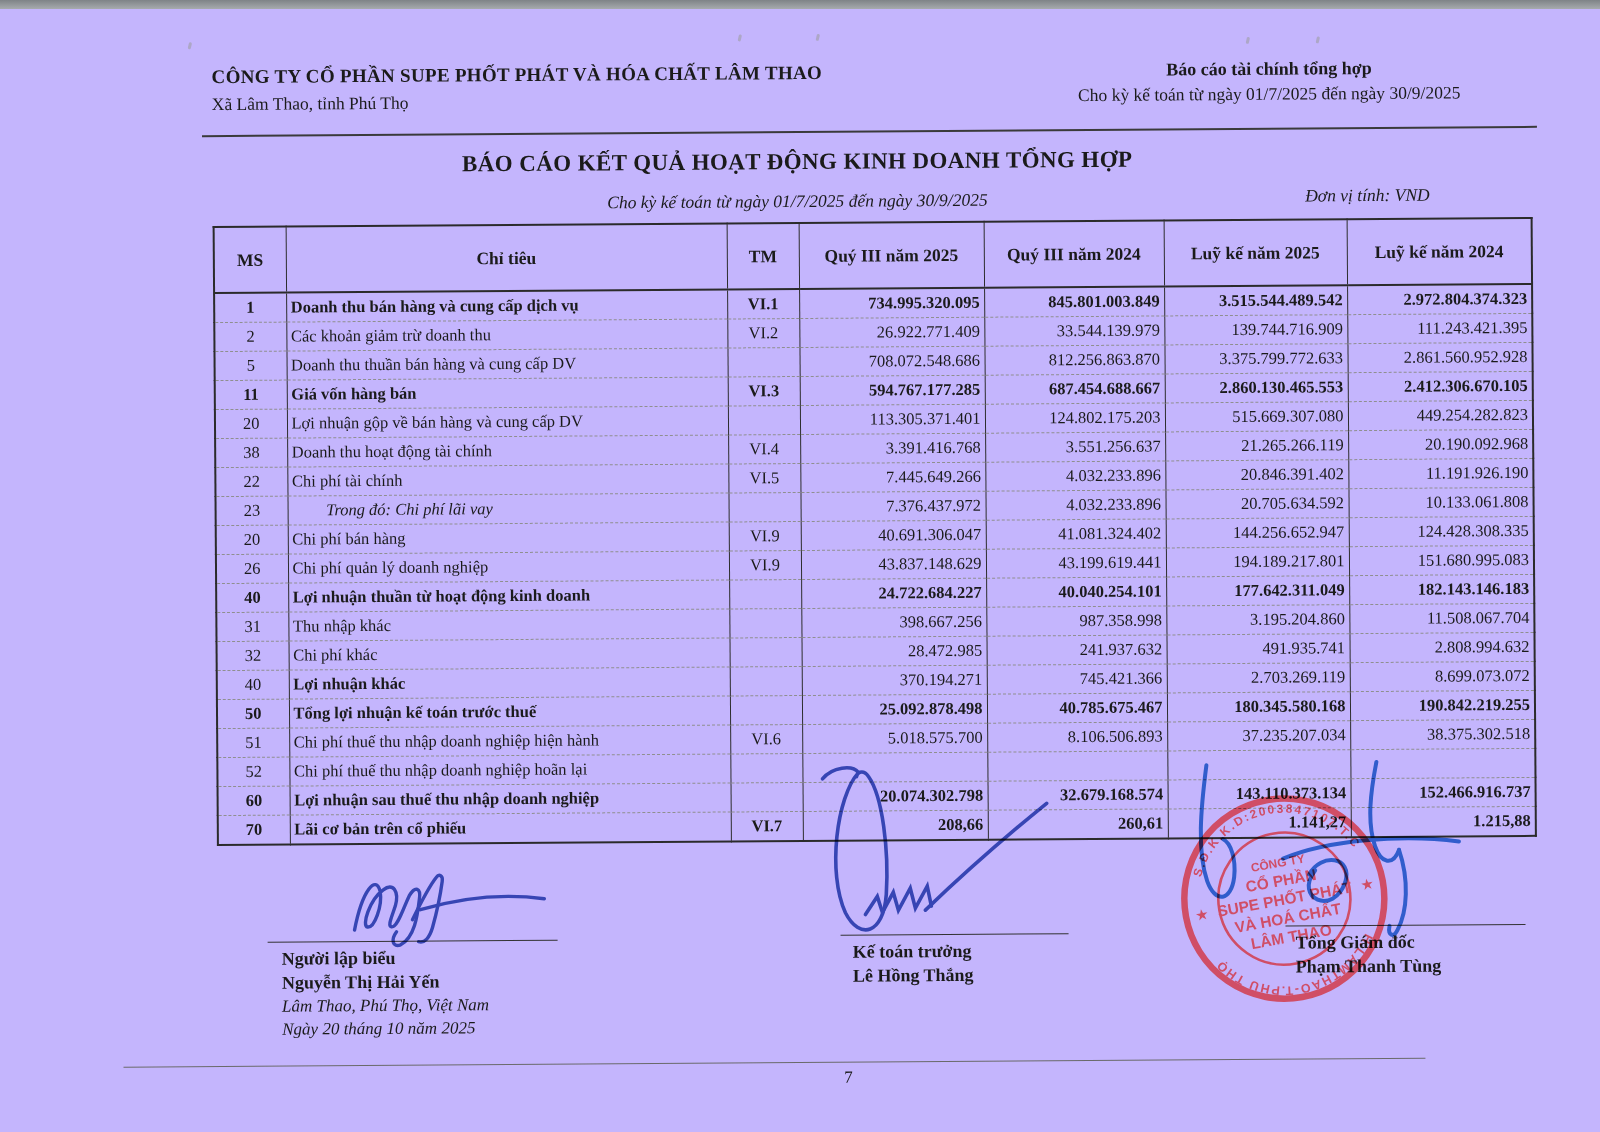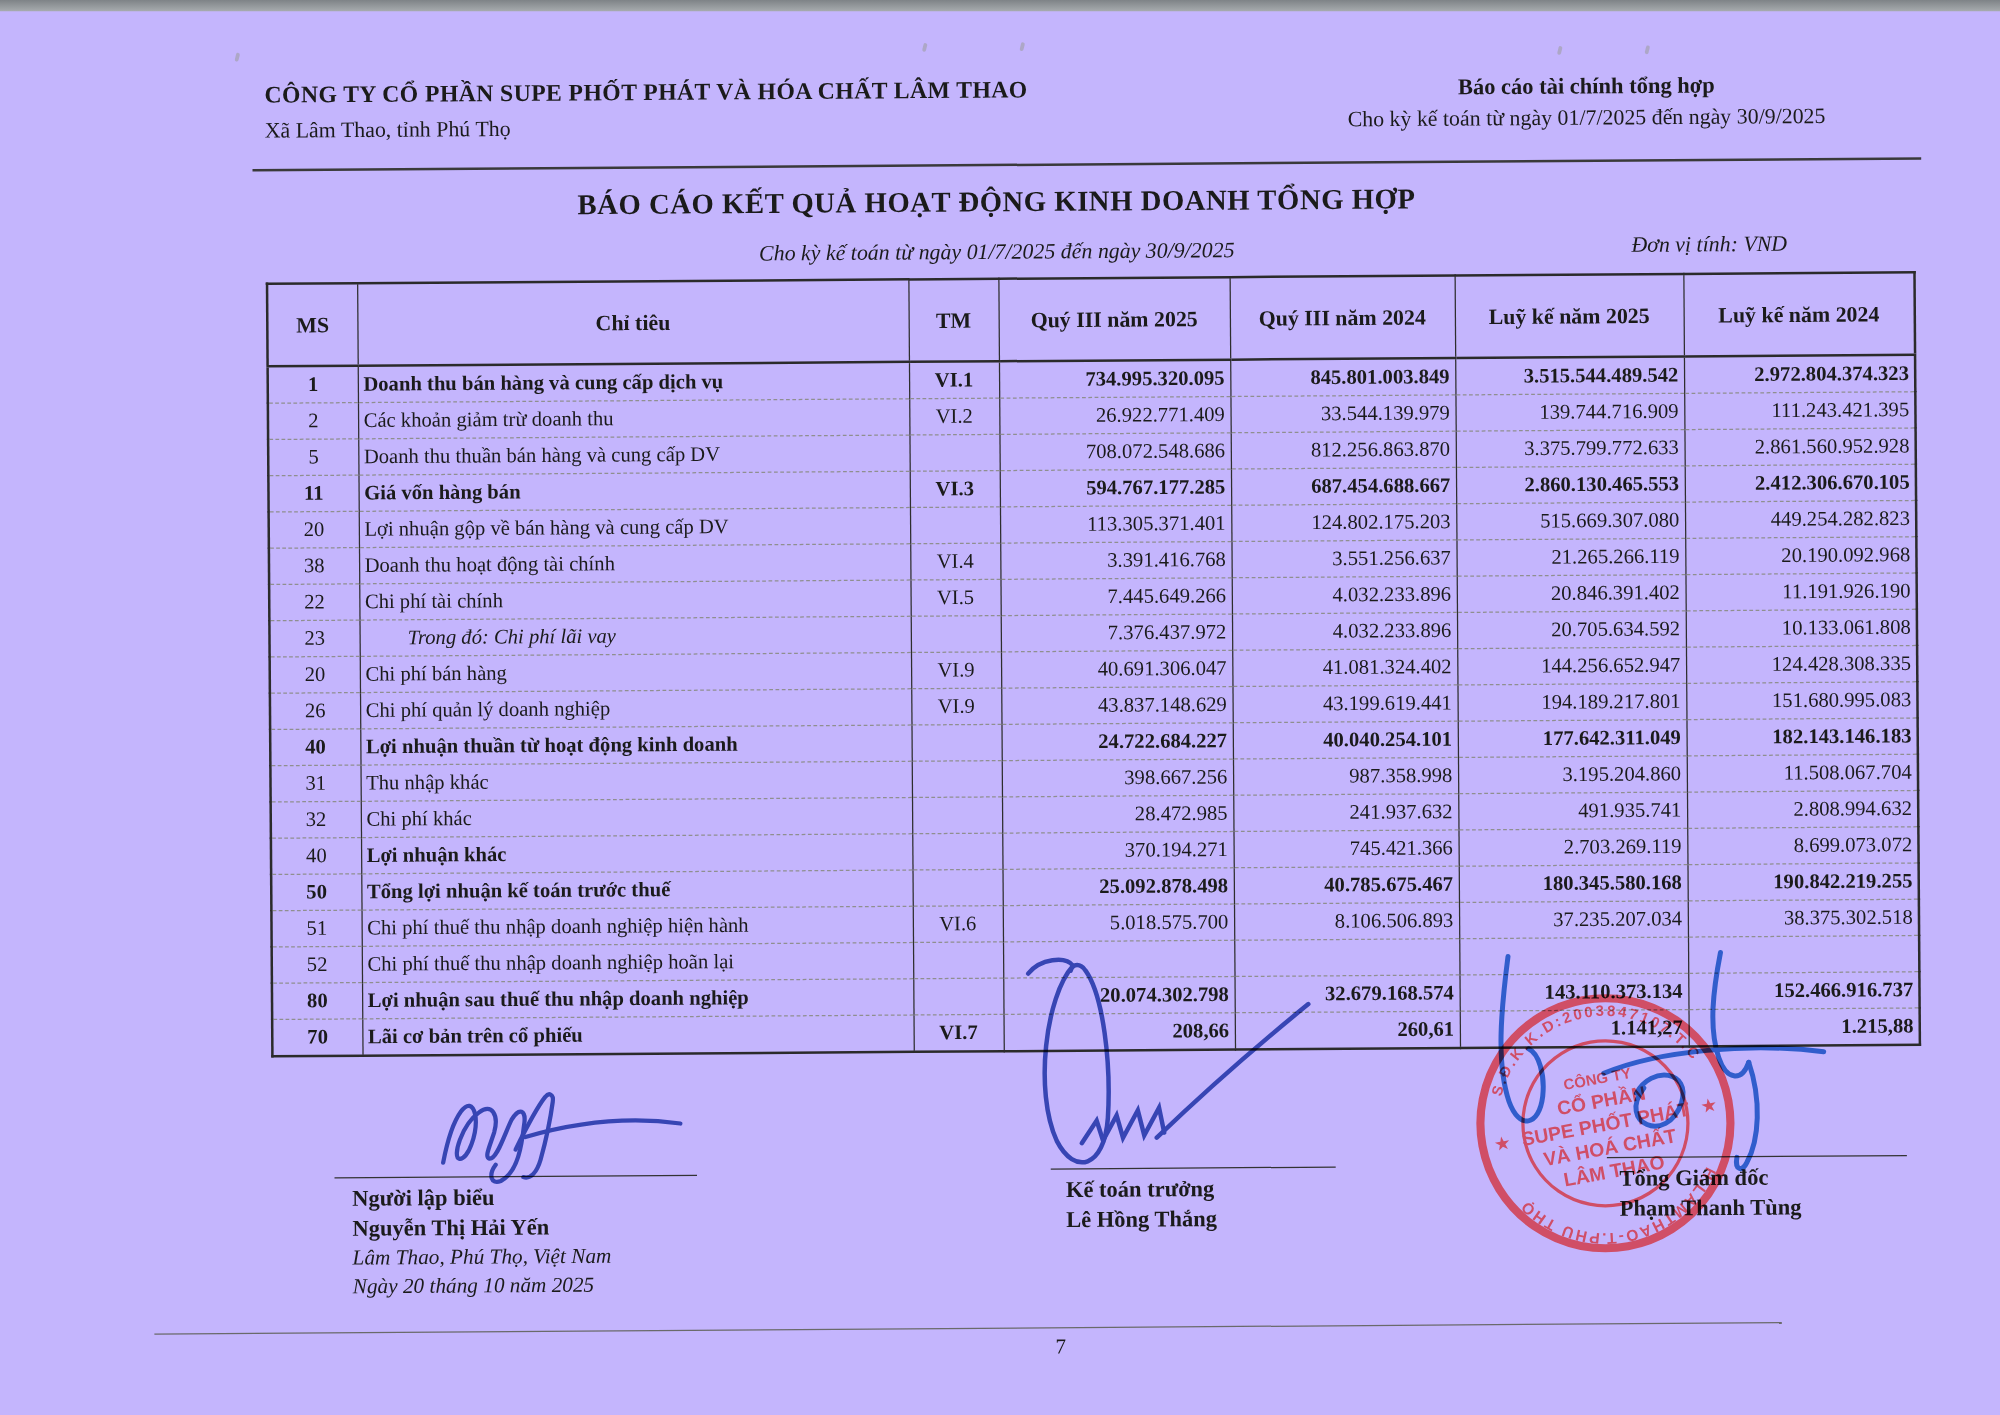--- a/index.html
+++ b/index.html
@@ -273,21 +273,21 @@
           <tr>
             <td class="c-ms">52</td>
             <td class="c-label">Chi phí thuế thu nhập doanh nghiệp hoãn lại</td>
             <td class="c-tm"></td>
             <td class="c-num"></td>
             <td class="c-num"></td>
             <td class="c-num"></td>
             <td class="c-num"></td>
           </tr>
           <tr class="bold">
-            <td class="c-ms">80</td>
+            <td class="c-ms">60</td>
             <td class="c-label">Lợi nhuận sau thuế thu nhập doanh nghiệp</td>
             <td class="c-tm"></td>
             <td class="c-num">20.074.302.798</td>
             <td class="c-num">32.679.168.574</td>
             <td class="c-num">143.110.373.134</td>
             <td class="c-num">152.466.916.737</td>
           </tr>
           <tr class="bold">
             <td class="c-ms">70</td>
             <td class="c-label">Lãi cơ bản trên cổ phiếu</td>

